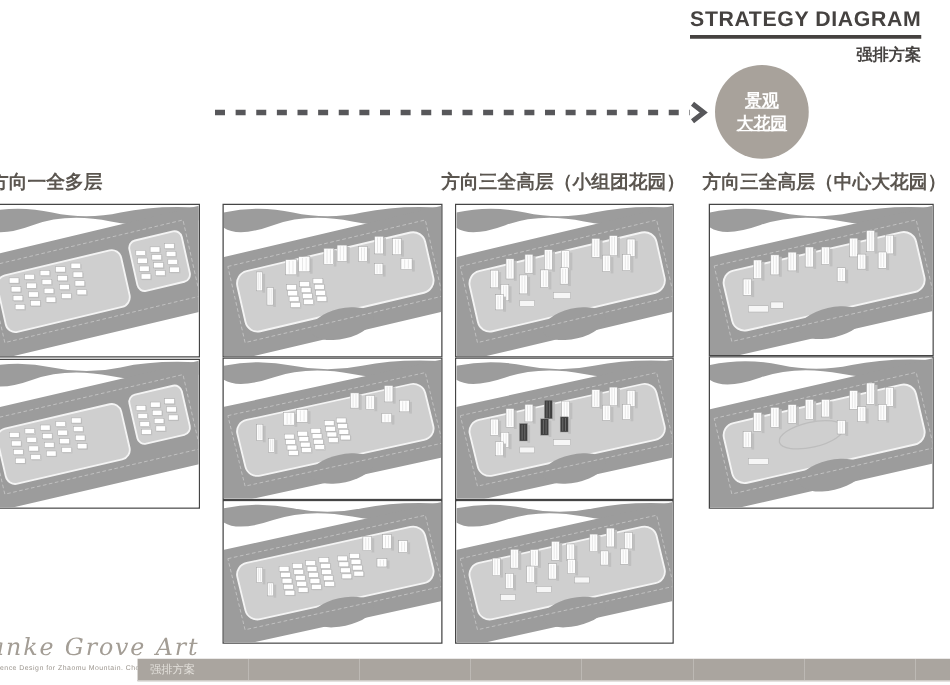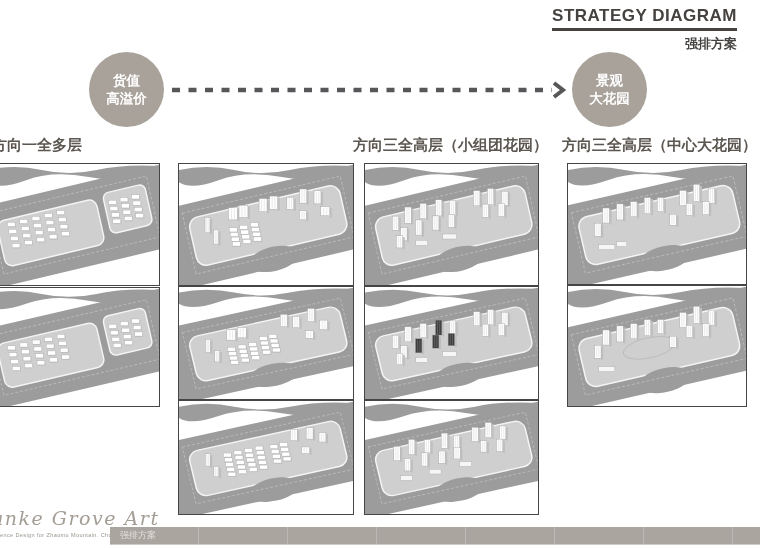--- a/index.html
+++ b/index.html
@@ -10,21 +10,21 @@
   .title-block{position:absolute;top:6px;right:23px;text-align:right;}
   .title-main{display:inline-block;font-size:17px;font-weight:bold;letter-spacing:.5px;
     color:var(--title-text);border-bottom:3px solid var(--title-text);padding-bottom:2px;}
   .title-sub{margin-top:4px;font-size:13px;font-weight:bold;color:var(--title-text);}
 
   
   .bubble{position:absolute;width:75px;height:75px;border-radius:50%;background:var(--bubble);
     color:#fff;font-size:13.5px;font-weight:bold;display:flex;flex-direction:column;
     align-items:center;justify-content:center;line-height:1.3;text-align:center;}
   .bubble-left{left:89px;top:52px;}
-  .bubble-right{left:572px;top:52px;}
+  .bubble-right{left:572px;top:52px;text-decoration:underline;}
   .arrow-svg{position:absolute;left:168px;top:79px;}
 
   
   .col-head{position:absolute;top:136px;font-size:15px;font-weight:bold;
     color:var(--header-text);white-space:nowrap;}
 
   
   .cell{position:absolute;border:1px solid var(--frame);background:#fff;overflow:hidden;}
   .cell svg{display:block;width:100%;height:100%;}
 
@@ -42,24 +42,20 @@
 </head>
 <body>
 
 <div class="slide">
 
   <div class="title-block">
     <div class="title-main">STRATEGY DIAGRAM</div>
     <div class="title-sub">强排方案</div>
   </div>
 
-  <div class="bubble bubble-left">
-    <span>货值</span>
-    <span>高溢价</span>
-  </div>
 
   <svg class="arrow-svg" width="404" height="22" viewBox="0 0 404 22">
     <line x1="4" y1="11" x2="384" y2="11" stroke="#57575a" stroke-width="4.5" stroke-dasharray="8 8.5"></line>
     <path d="M386,4 L395,11 L386,18" fill="none" stroke="#57575a" stroke-width="4"></path>
   </svg>
 
   <div class="bubble bubble-right">
     <span>景观</span>
     <span>大花园</span>
   </div>

